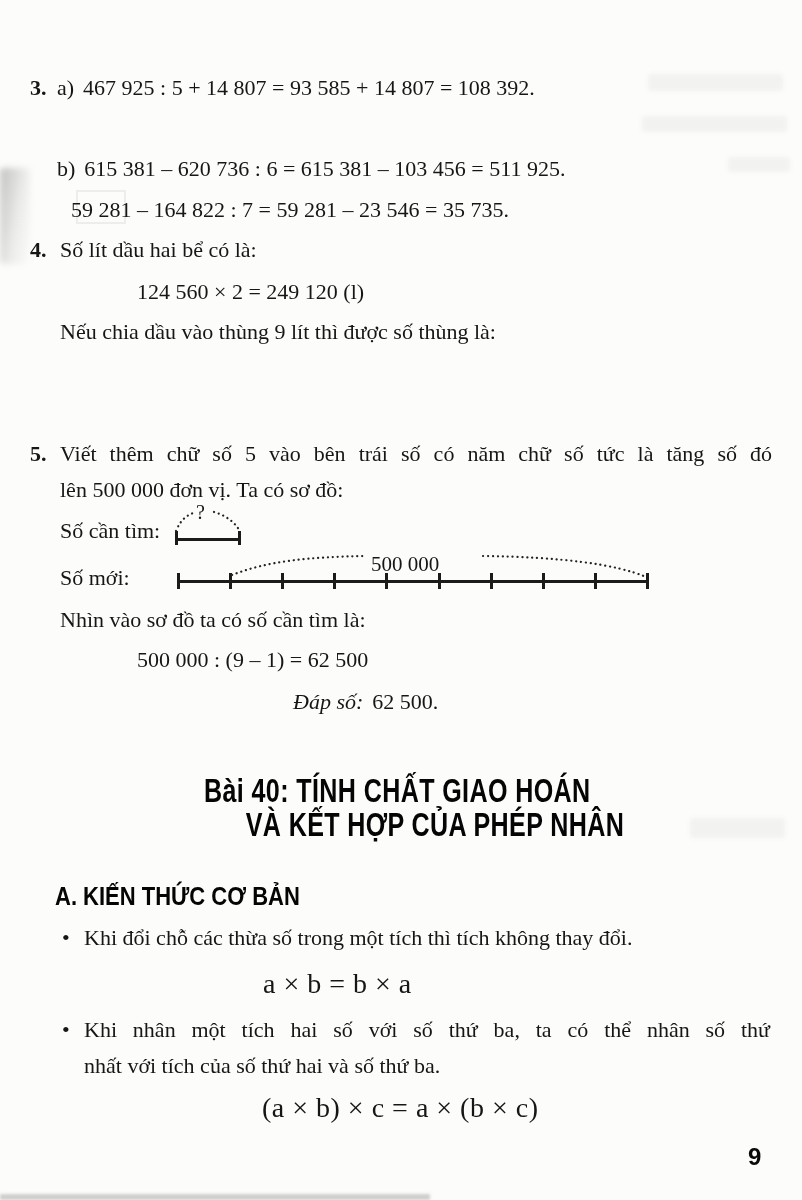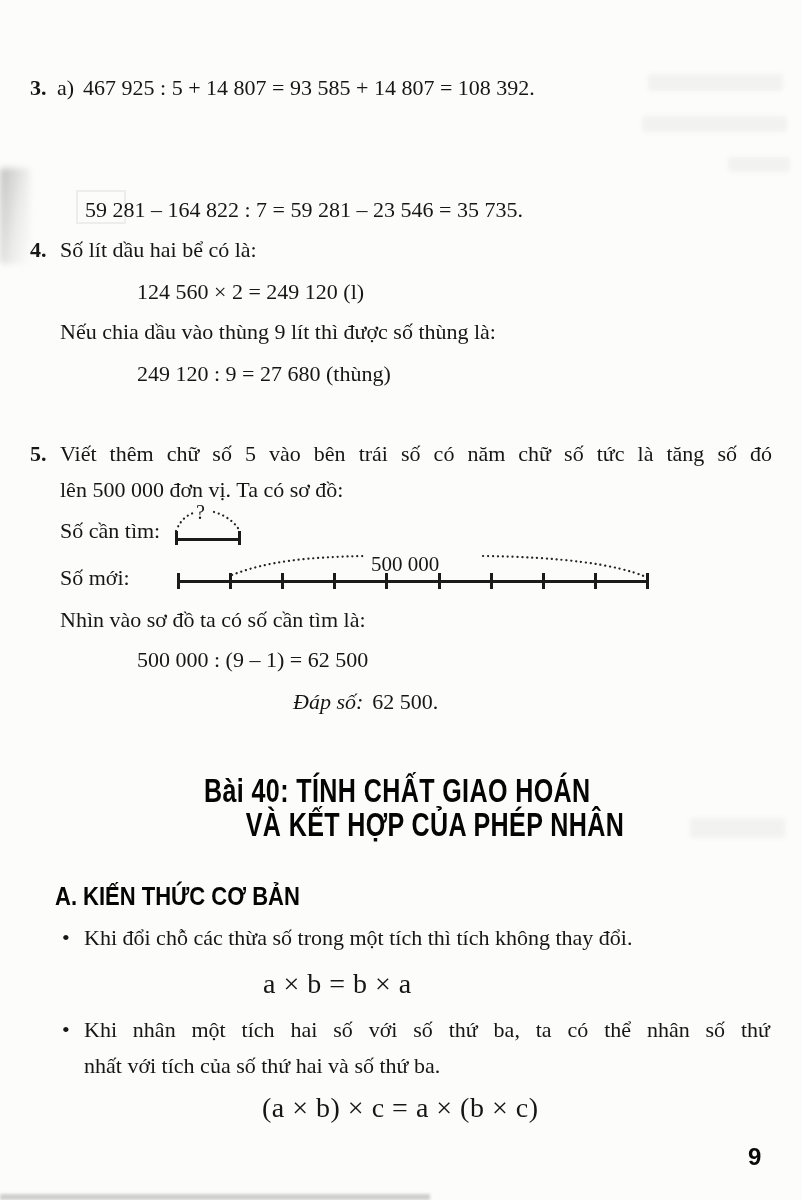--- a/index.html
+++ b/index.html
@@ -67,27 +67,29 @@
   <div class="artifact ghost g1"></div>
   <div class="artifact ghost g2"></div>
   <div class="artifact ghost g3"></div>
   <div class="artifact ghost g4"></div>
   <div class="artifact bottomband"></div>
 
   <div class="line marker" style="left:30px;top:74px">3.</div>
   <div class="line" style="left:57px;top:74px">
     <span class="sublabel">a)</span><span>467 925 : 5 + 14 807 = 93 585 + 14 807 = 108 392.</span>
   </div>
-  <div class="line" style="left:85px;top:196px">59 281 – 164 822 : 7 = 59 281 – 23 546 = 35 735.</div>
+  <div class="line" style="left:57px;top:155px">
+    <span class="sublabel">b)</span><span>615 381 – 620 736 : 6 = 615 381 – 103 456 = 511 925.</span>
+  </div>
+  <div class="line" style="left:71px;top:196px">59 281 – 164 822 : 7 = 59 281 – 23 546 = 35 735.</div>
 
   <div class="line marker" style="left:30px;top:236px">4.</div>
   <div class="line" style="left:60px;top:236px">Số lít dầu hai bể có là:</div>
   <div class="line" style="left:137px;top:278px">124 560 × 2 = 249 120 (l)</div>
   <div class="line" style="left:60px;top:318px">Nếu chia dầu vào thùng 9 lít thì được số thùng là:</div>
-  <div class="line" style="left:137px;top:360px">249 120 : 9 = 27 680 (thùng)</div>
 
   <div class="line marker" style="left:30px;top:440px">5.</div>
   <div class="line just" style="left:60px;top:440px;width:712px">Viết thêm chữ số 5 vào bên trái số có năm chữ số tức là tăng số đó</div>
   <div class="line" style="left:60px;top:476px">lên 500 000 đơn vị. Ta có sơ đồ:</div>
 
   <div class="line" style="left:60px;top:517px">Số cần tìm:</div>
   <div class="q-label" style="left:196px;top:501px">?</div>
   <div class="hline" style="left:176px;top:538px;width:65px"></div>
   <div class="tick small" style="left:175px;top:531px;position:absolute"></div>
   <div class="tick small" style="left:238px;top:531px;position:absolute"></div>

